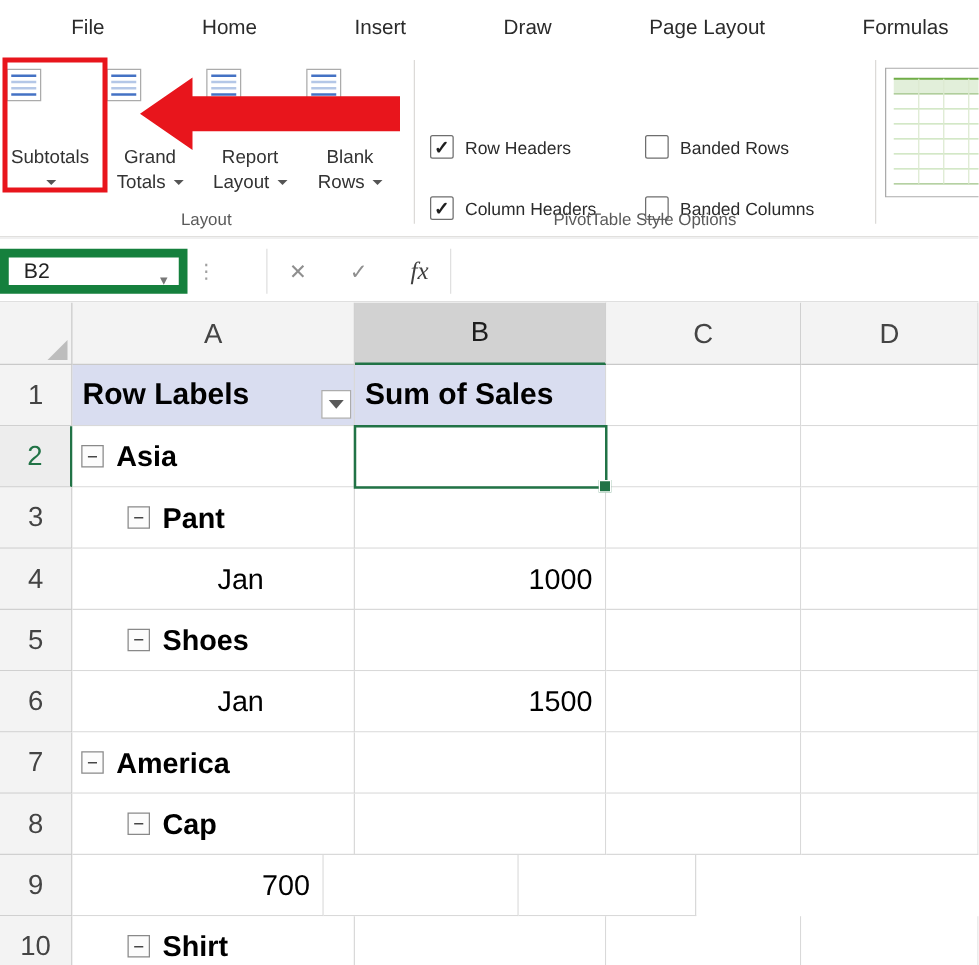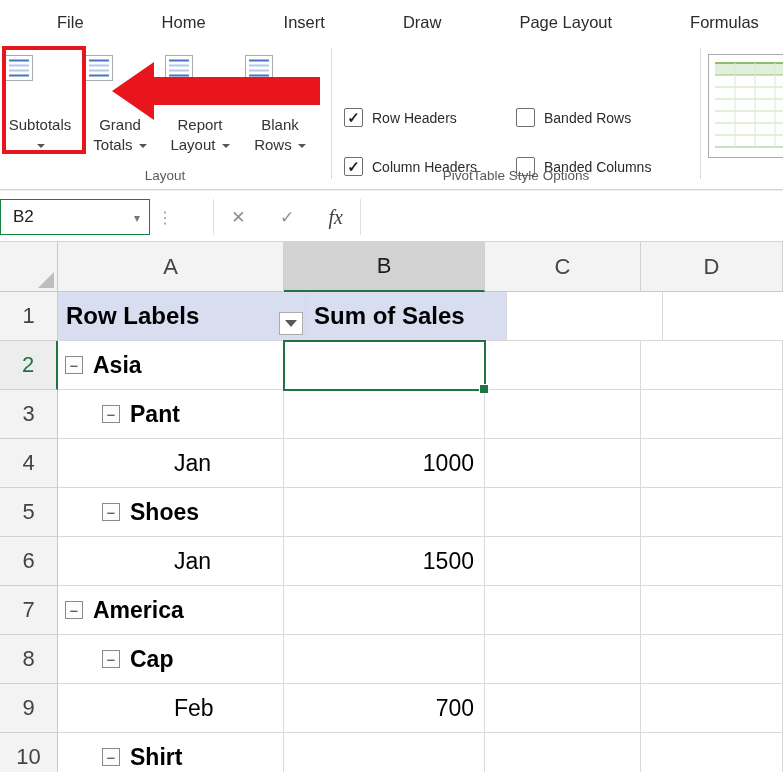--- a/index.html
+++ b/index.html
@@ -41,21 +41,21 @@
 
   
   .red-box { position: absolute; left: 2px; top: 46px; width: 84px; height: 108px;
     border: 4px solid #e8151c; z-index: 40; pointer-events: none; }
   .red-arrow { position: absolute; left: 98px; top: 54px; z-index: 41; pointer-events: none; }
 
   
   .formula-bar { position: absolute; top: 190px; left: 0; width: 783px; height: 52px;
     background: #fff; border-top: 1px solid #ececec; border-bottom: 1px solid #d5d5d5; }
   .name-box { position: absolute; left: 0; top: 8px; width: 150px; height: 36px;
-    border: 1px solid #15803d; display: flex; align-items: center; padding-left: 12px;
+    border: 7px solid #15803d; display: flex; align-items: center; padding-left: 12px;
     font-size: 17px; color: #222; background: #fff; }
   .nb-arrow { position: absolute; right: 9px; top: 11px; color: #777; font-size: 12px; }
   .fb-dots { position: absolute; left: 152px; top: 8px; width: 26px; height: 36px;
     display: flex; align-items: center; justify-content: center; color: #a0a0a0; font-size: 16px; }
   .fb-group { position: absolute; left: 213px; top: 8px; width: 148px; height: 36px;
     border-left: 1px solid #e0e0e0; border-right: 1px solid #e0e0e0; display: flex; background: #fff; }
   .fb-btn { flex: 1; display: flex; align-items: center; justify-content: center;
     font-size: 17px; color: #8f8f8f; }
   .fb-btn.fx { font-family: "Liberation Serif", serif; font-style: italic; color: #3f3f3f; font-size: 20px; }
   .formula-input { position: absolute; left: 362px; top: 8px; right: 0; height: 36px; background: #fff; }
@@ -223,21 +223,21 @@
         <div class="corner">
           <span class="corner-tri"></span>
         </div>
         <div class="col-h" style="width: 226px;">A</div>
         <div class="col-h sel" style="width: 201px;">B</div>
         <div class="col-h" style="width: 156px;">C</div>
         <div class="col-h" style="width: 142px;">D</div>
       </div>
       <div class="g-row">
         <div class="row-h">1</div>
-        <div class="cell pivot-header" style="width: 248px;">
+        <div class="cell pivot-header" style="width: 226px;">
           <span class="cell-text">Row Labels</span>
           <span class="filter-btn">
             <span class="f-tri"></span>
           </span>
         </div>
         <div class="cell pivot-header" style="width: 201px;">
           <span class="cell-text">Sum of Sales</span>
         </div>
         <div class="cell" style="width: 156px;"></div>
         <div class="cell" style="width: 142px;"></div>
@@ -311,23 +311,20 @@
         <div class="cell bold lv1" style="width: 226px;">
           <span class="collapse-box">−</span>
           <span class="cell-text">Cap</span>
         </div>
         <div class="cell" style="width: 201px;"></div>
         <div class="cell" style="width: 156px;"></div>
         <div class="cell" style="width: 142px;"></div>
       </div>
       <div class="g-row">
         <div class="row-h">9</div>
-        <div class="cell lv2" style="width: 226px;">
-          <span class="cell-text">Feb</span>
-        </div>
         <div class="cell num" style="width: 201px;">
           <span class="cell-text">700</span>
         </div>
         <div class="cell" style="width: 156px;"></div>
         <div class="cell" style="width: 142px;"></div>
       </div>
       <div class="g-row">
         <div class="row-h">10</div>
         <div class="cell bold lv1" style="width: 226px;">
           <span class="collapse-box">−</span>

